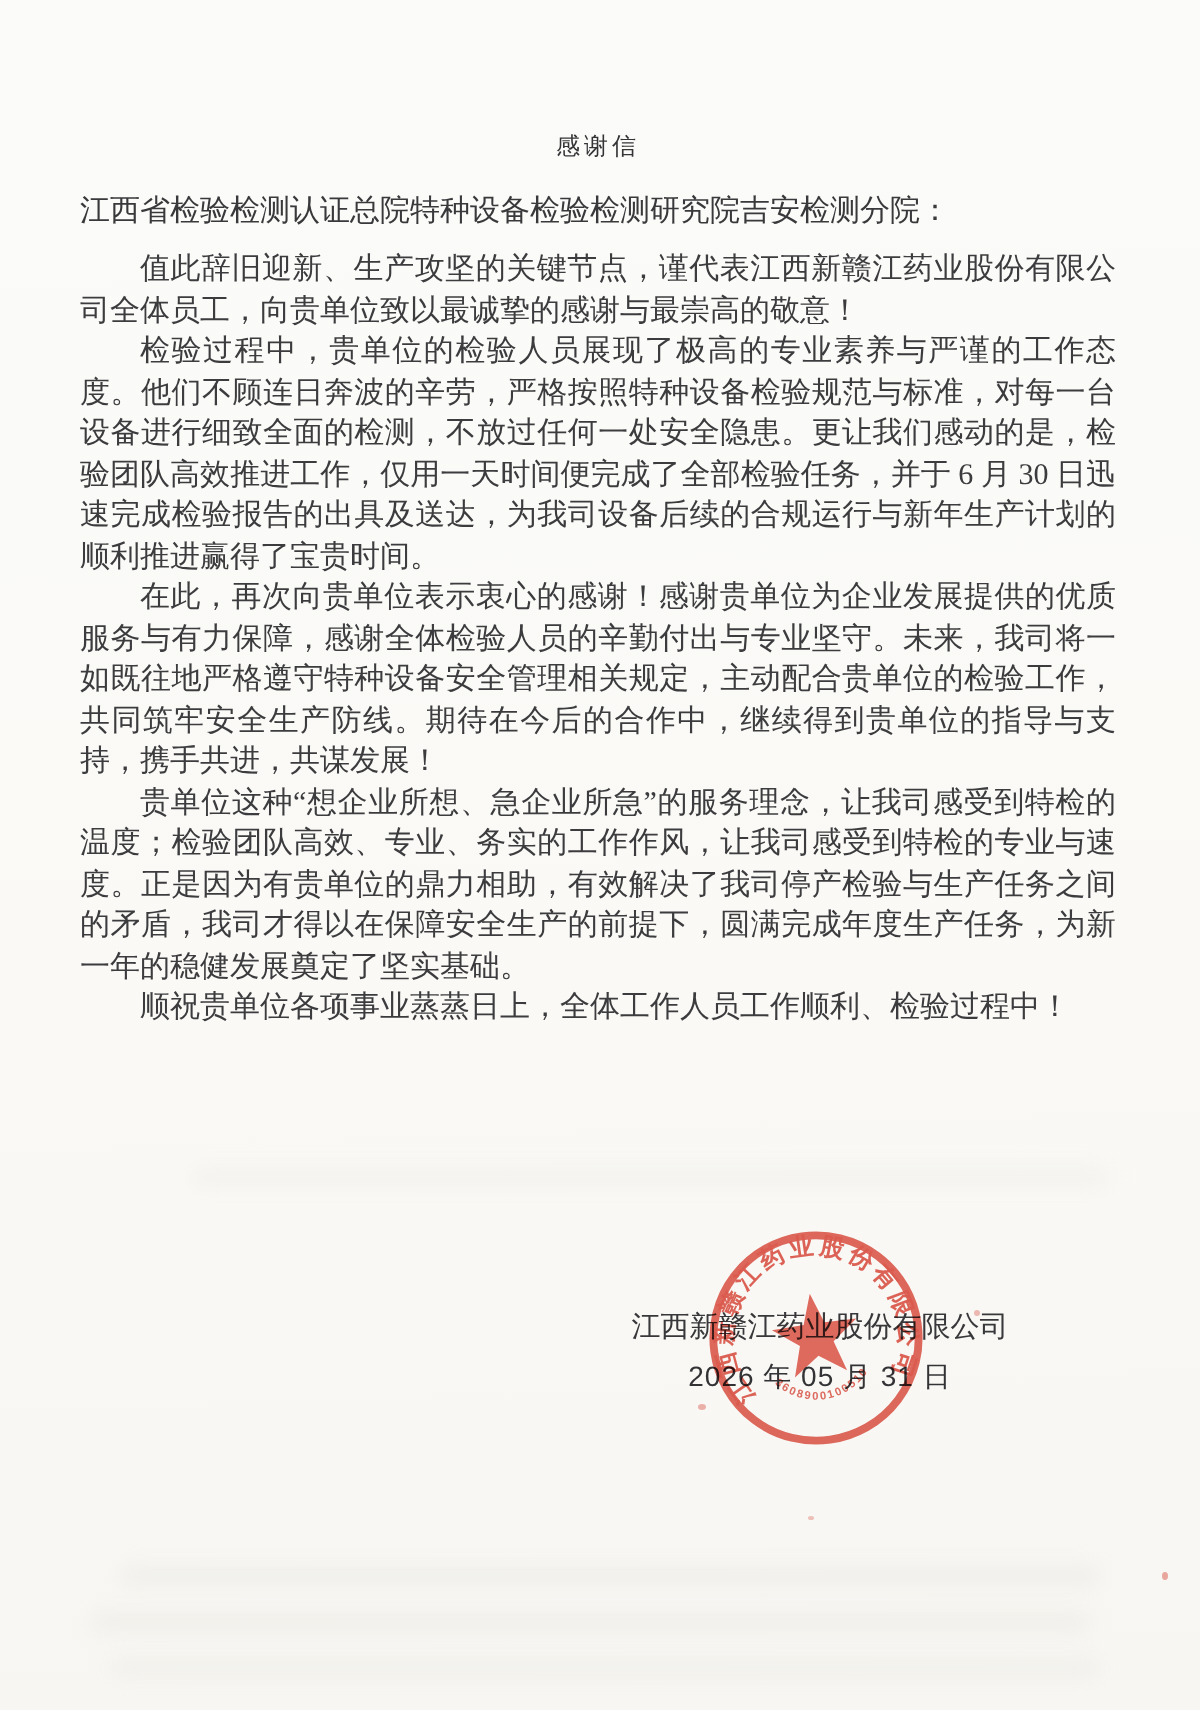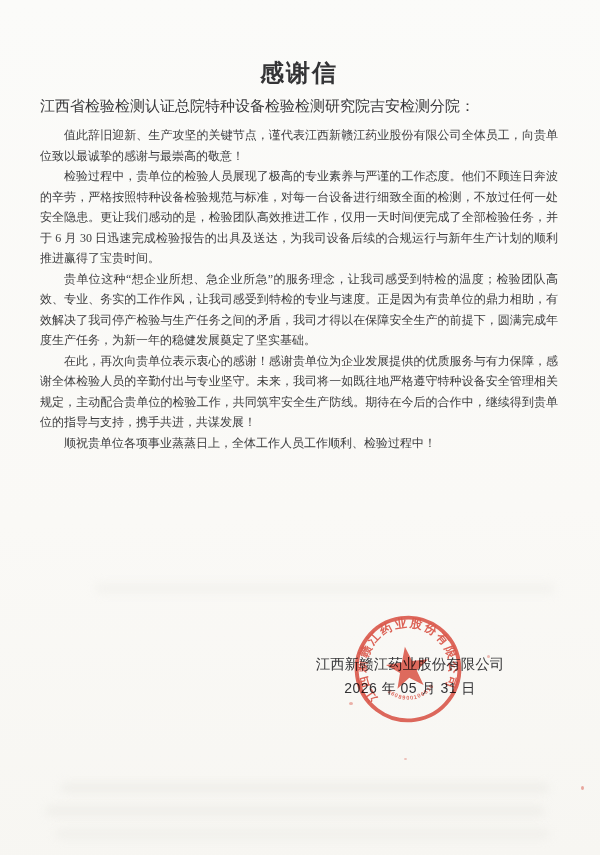--- a/index.html
+++ b/index.html
@@ -16,37 +16,37 @@
     overflow: hidden;
     color: #3c3c3e;
   }
   .letter {
     position: absolute;
     left: 40px;
     top: 60px;
     width: 518px;
   }
   .title {
-    font-size: 24px;
-    font-weight: bold;
+    font-size: 12px;
+    font-weight: normal;
     text-align: center;
     letter-spacing: 2px;
     line-height: 26px;
     margin-bottom: 10px;
     color: #343436;
   }
   .recipient {
     font-size: 15px;
     line-height: 20px;
     margin-bottom: 9px;
     white-space: nowrap;
     color: #39393b;
   }
   .paragraphs p {
-    font-size: 12px;
+    font-size: 15px;
     line-height: 20.5px;
     text-indent: 2em;
     text-align: justify;
     color: #3c3c3e;
   }
   .signature-block {
     position: absolute;
     left: 310px;
     top: 655px;
     width: 200px;
@@ -104,22 +104,22 @@
 <body>
 
 <div class="page">
 
   <div class="letter">
     <div class="title">感谢信</div>
     <div class="recipient">江西省检验检测认证总院特种设备检验检测研究院吉安检测分院：</div>
     <div class="paragraphs" id="paragraphs">
         <p>值此辞旧迎新、生产攻坚的关键节点，谨代表江西新赣江药业股份有限公司全体员工，向贵单位致以最诚挚的感谢与最崇高的敬意！</p>
         <p>检验过程中，贵单位的检验人员展现了极高的专业素养与严谨的工作态度。他们不顾连日奔波的辛劳，严格按照特种设备检验规范与标准，对每一台设备进行细致全面的检测，不放过任何一处安全隐患。更让我们感动的是，检验团队高效推进工作，仅用一天时间便完成了全部检验任务，并于 6 月 30 日迅速完成检验报告的出具及送达，为我司设备后续的合规运行与新年生产计划的顺利推进赢得了宝贵时间。</p>
+        <p>在此，再次向贵单位表示衷心的感谢！感谢贵单位为企业发展提供的优质服务与有力保障，感谢全体检验人员的辛勤付出与专业坚守。未来，我司将一如既往地严格遵守特种设备安全管理相关规定，主动配合贵单位的检验工作，共同筑牢安全生产防线。期待在今后的合作中，继续得到贵单位的指导与支持，携手共进，共谋发展！</p>
         <p>贵单位这种“想企业所想、急企业所急”的服务理念，让我司感受到特检的温度；检验团队高效、专业、务实的工作作风，让我司感受到特检的专业与速度。正是因为有贵单位的鼎力相助，有效解决了我司停产检验与生产任务之间的矛盾，我司才得以在保障安全生产的前提下，圆满完成年度生产任务，为新一年的稳健发展奠定了坚实基础。</p>
-        <p>在此，再次向贵单位表示衷心的感谢！感谢贵单位为企业发展提供的优质服务与有力保障，感谢全体检验人员的辛勤付出与专业坚守。未来，我司将一如既往地严格遵守特种设备安全管理相关规定，主动配合贵单位的检验工作，共同筑牢安全生产防线。期待在今后的合作中，继续得到贵单位的指导与支持，携手共进，共谋发展！</p>
         <p>顺祝贵单位各项事业蒸蒸日上，全体工作人员工作顺利、检验过程中！</p>
       </div>
   </div>
 
   <div class="signature-block">
     <div class="company-name">江西新赣江药业股份有限公司</div>
     <div class="letter-date">2026 年 05 月 31 日</div>
   </div>
 
   <div class="seal-wrap">

